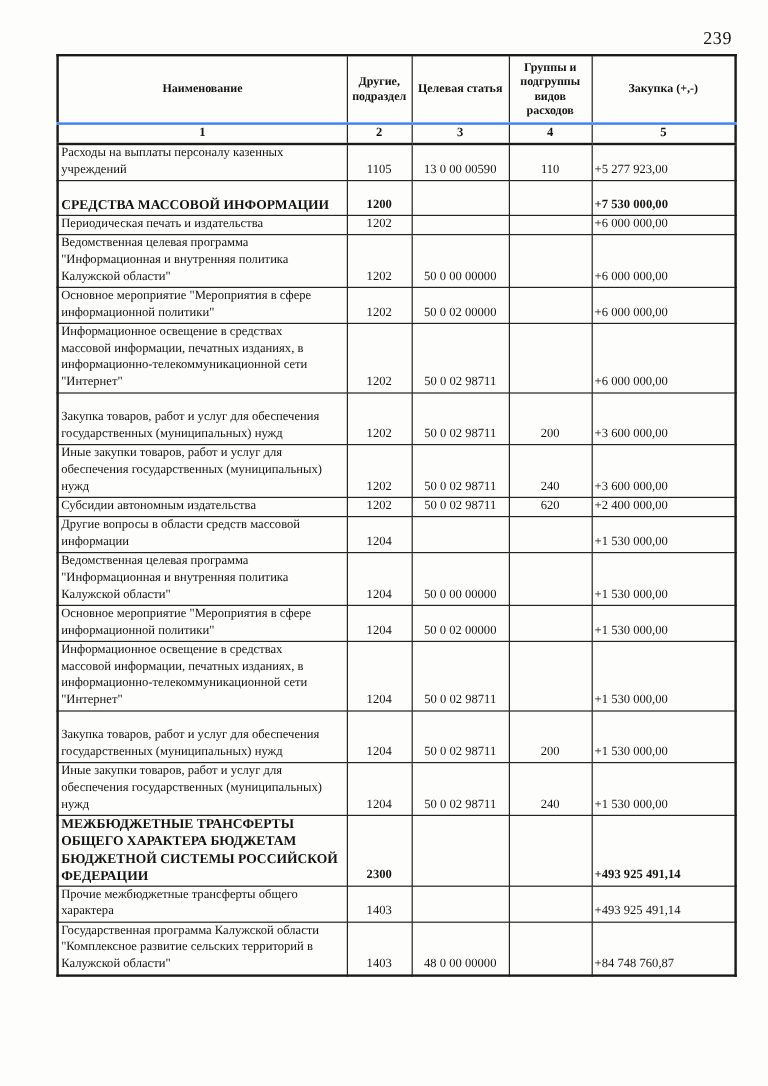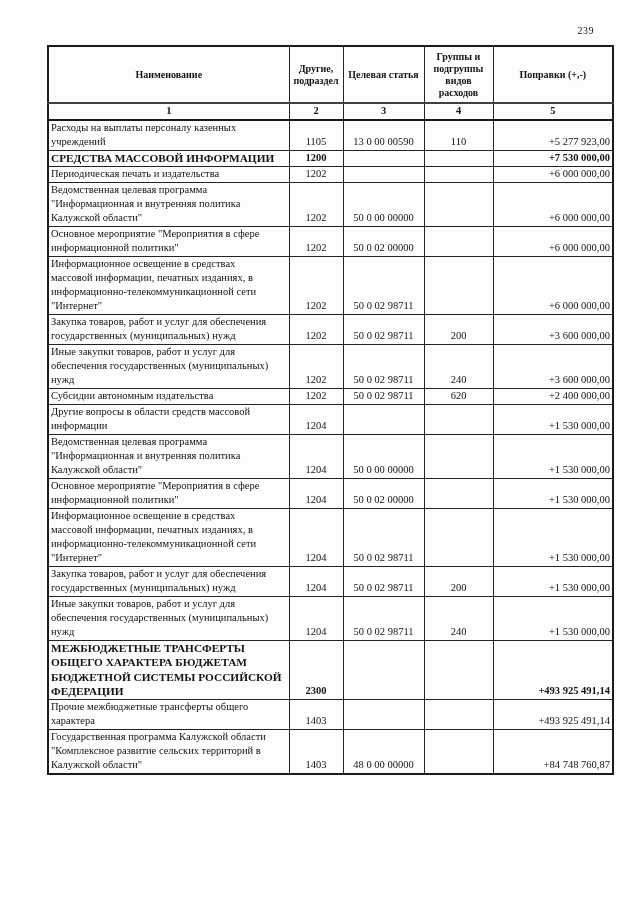--- a/index.html
+++ b/index.html
@@ -8,22 +8,22 @@
     width: 640px;
     height: 905px;
     background: #fdfdfb;
     font-family: "Liberation Serif", "DejaVu Serif", serif;
     color: #141414;
     overflow: hidden;
   }
   .page-number {
     position: absolute;
     top: 25px;
-    right: 46px;
-    font-size: 10px;
+    right: 30px;
+    font-size: 15px;
     letter-spacing: 0.5px;
   }
   table.budget {
     position: absolute;
     left: 47px;
     top: 45px;
     width: 565px;
     border-collapse: collapse;
     table-layout: fixed;
     border: 2px solid #1b1b1b;
@@ -37,36 +37,36 @@
     overflow: hidden;
   }
   tr.head-row th {
     font-size: 10px;
     line-height: 12px;
     font-weight: bold;
     text-align: center;
     vertical-align: middle;
     height: 51px;
     padding: 2px 3px;
-    border-bottom: 2px solid #404040;
+    border-bottom: 2px solid #3b82f6;
   }
   tr.num-row td {
     font-weight: bold;
     text-align: center;
     vertical-align: middle;
     height: 14px;
     line-height: 12px;
     border-bottom: 2px solid #1b1b1b;
   }
   td.c-name { text-align: left; white-space: pre-line; }
   td.c-sec, td.c-target, td.c-group { text-align: center; }
-  td.c-amt { text-align: right; padding-right: 3px; }
+  td.c-amt { padding-right: 3px; }
   tr.bold td { font-weight: bold; }
   tr.bold td.c-name { font-size: 11.3px; line-height: 14.2px; }
-  tr.spacer-above td { }
+  tr.spacer-above td { padding-top: 13px; }
 </style>
 </head>
 <body>
 
 <div class="page">
   <div class="page-number">239</div>
 
   <table class="budget">
     <colgroup>
       <col style="width:241px">
@@ -74,21 +74,21 @@
       <col style="width:81px">
       <col style="width:69px">
       <col style="width:120px">
     </colgroup>
     <thead>
       <tr class="head-row">
         <th>Наименование</th>
         <th>Другие, подраздел</th>
         <th>Целевая статья</th>
         <th>Группы и подгруппы видов расходов</th>
-        <th>Поправки (+,-)</th>
+        <th>Закупка (+,-)</th>
       </tr>
       <tr class="num-row">
         <td>1</td>
         <td>2</td>
         <td>3</td>
         <td>4</td>
         <td>5</td>
       </tr>
     </thead>
     <tbody id="table-body">

